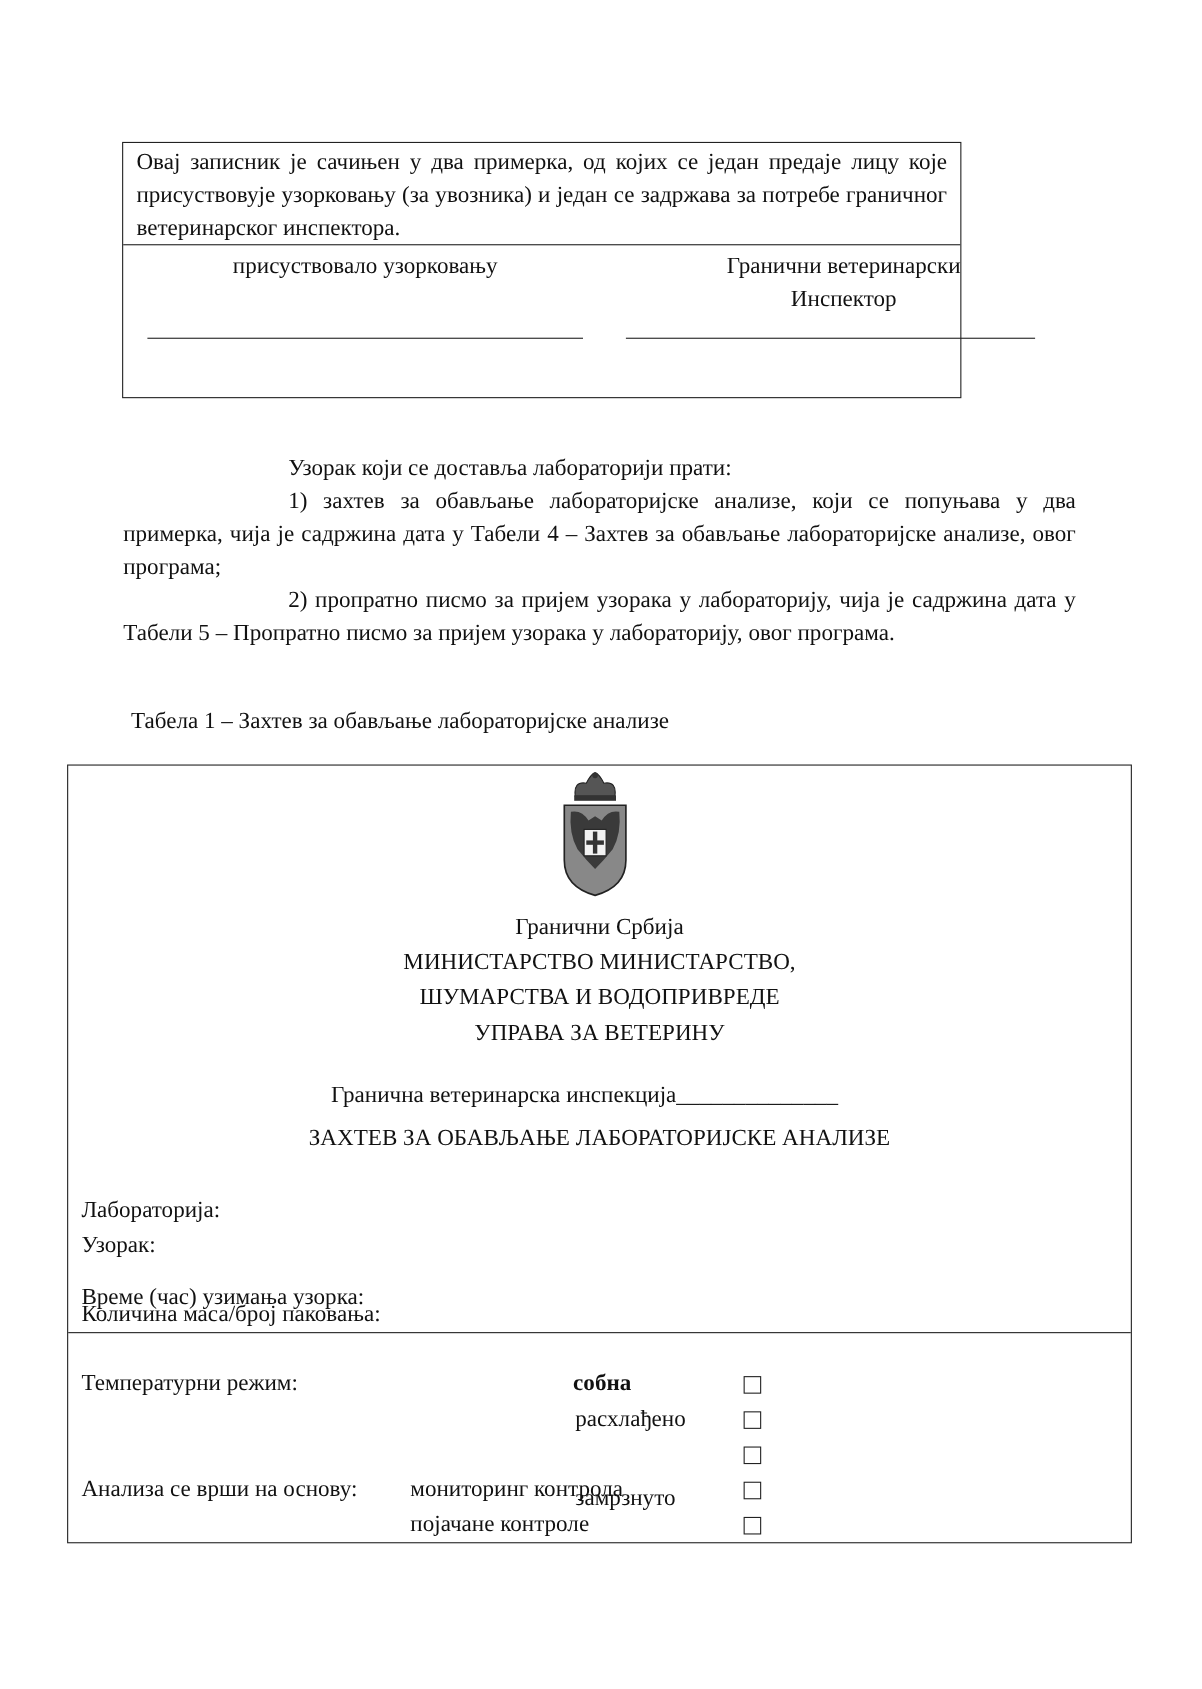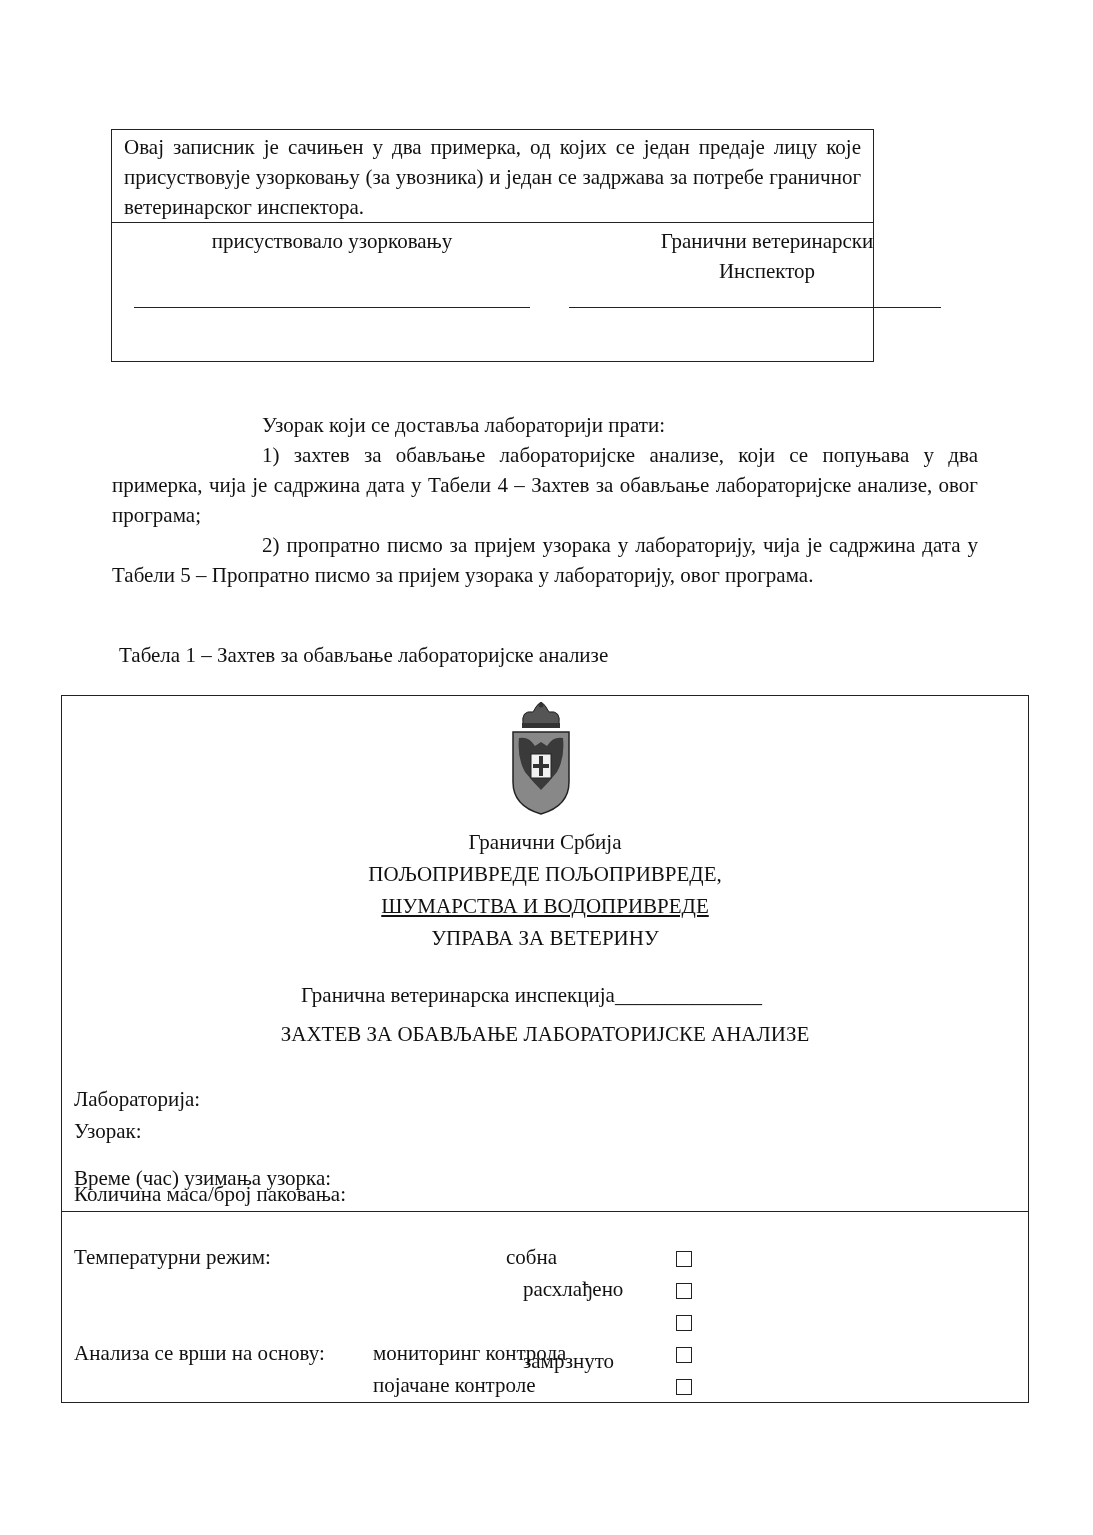--- a/index.html
+++ b/index.html
@@ -53,37 +53,37 @@
     <path d="M14 22 Q12 8 24 10 Q28 2 32 0 Q36 2 40 10 Q52 8 50 22 Z" fill="#555" stroke="#222" stroke-width="1"></path>
     <rect x="13" y="21" width="38" height="5" fill="#333"></rect>
     <circle cx="32" cy="3" r="2.5" fill="#333"></circle>
     <path d="M4 30 L60 30 L60 80 Q60 104 32 112 Q4 104 4 80 Z" fill="#888" stroke="#222" stroke-width="1.5"></path>
     <path d="M10 36 Q20 34 26 44 L32 40 L38 44 Q44 34 54 36 Q56 56 48 70 Q40 80 32 88 Q24 80 16 70 Q8 56 10 36 Z" fill="#3a3a3a"></path>
     <rect x="22" y="52" width="20" height="24" fill="#f2f2f2" stroke="#222" stroke-width="1"></rect>
     <rect x="30" y="54" width="4" height="20" fill="#333"></rect>
     <rect x="24" y="62" width="16" height="4" fill="#333"></rect>
   </svg>
   <div class="center line" style="top:134px;">Гранични Србија</div>
-  <div class="center line" style="top:166px;">ПОЉОПРИВРЕДЕ ПОЉОПРИВРЕДЕ,</div>
-  <div class="center line" style="top:198px;text-decoration:underline;">ШУМАРСТВА И ВОДОПРИВРЕДЕ</div>
+  <div class="center line" style="top:166px;">МИНИСТАРСТВО МИНИСТАРСТВО,</div>
+  <div class="center line" style="top:198px;">ШУМАРСТВА И ВОДОПРИВРЕДЕ</div>
   <div class="center line" style="top:230px;">УПРАВА ЗА ВЕТЕРИНУ</div>
   <div class="abs line" style="left:218px; top:262px;">
     <span>Гранична ветеринарска инспекција</span><span>______________</span>
   </div>
   <div class="center line" style="top:326px;">ЗАХТЕВ ЗА ОБАВЉАЊЕ ЛАБОРАТОРИЈСКЕ АНАЛИЗЕ</div>
 
   <div class="field" style="top:388px;">Лабораторија:</div>
   <div class="field" style="top:420px;">Узорак:</div>
   <div class="field" style="top:451px;margin-top:16px;">Време (час) узимања узорка:</div>
   <div class="field" style="top:483px;">Количина маса/број паковања:</div>
 
   <div id="box2-divider"></div>
 
   <div class="lbl" style="left:12px; top:549px;">Температурни режим:</div>
-  <div class="lbl" style="left:444px; top:549px;">собна</div>
+  <div class="lbl" style="left:459px; top:549px;font-weight:bold;">собна</div>
   <div class="cb" style="left:614px; top:555px;"></div>
   <div class="lbl" style="left:461px; top:581px;">расхлађено</div>
   <div class="cb" style="left:614px; top:587px;"></div>
   <div class="lbl" style="left:461px; top:613px;margin-top:40px;">замрзнуто</div>
   <div class="cb" style="left:614px; top:619px;"></div>
 
   <div class="lbl" style="left:12px; top:645px;">Анализа се врши на основу:</div>
   <div class="lbl" style="left:311px; top:645px;">мониторинг контрола</div>
   <div class="cb" style="left:614px; top:651px;"></div>
   <div class="lbl" style="left:311px; top:677px;">појачане контроле</div>

